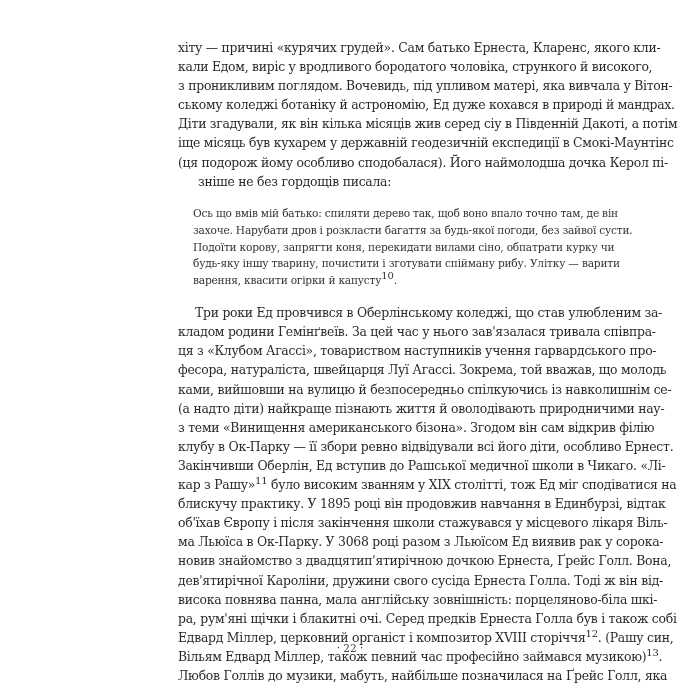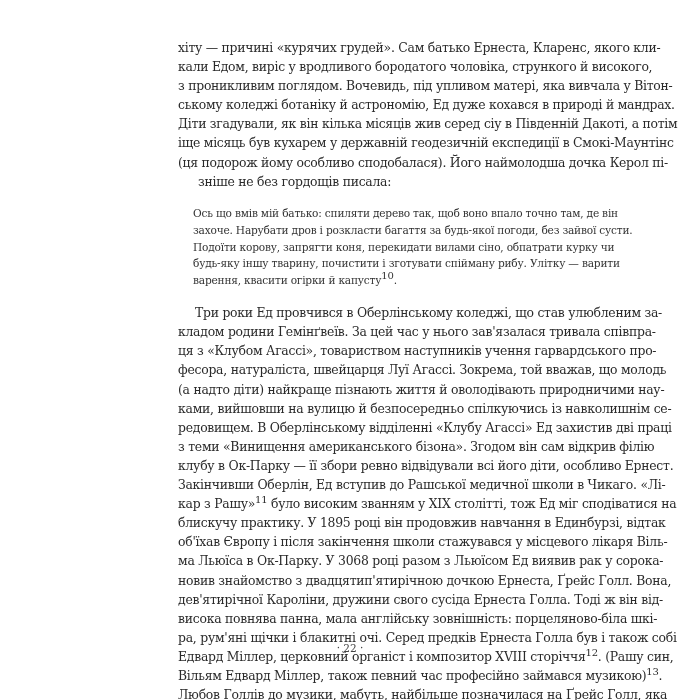--- a/index.html
+++ b/index.html
@@ -93,23 +93,22 @@
     <span class="quote-line">Подоїти корову, запрягти коня, перекидати вилами сіно, обпатрати курку чи</span>
     <span class="quote-line">будь-яку іншу тварину, почистити і зготувати спійману рибу. Улітку — варити</span>
     <span class="quote-line last"><span>варення, квасити огірки й капусту</span><sup>10</sup><span>.</span></span>
   </blockquote>
 
   <div>
     <span class="body-line indent">Три роки Ед провчився в Оберлінському коледжі, що став улюбленим за-</span>
     <span class="body-line">кладом родини Гемінґвеїв. За цей час у нього зав'язалася тривала співпра-</span>
     <span class="body-line">ця з «Клубом Агассі», товариством наступників учення гарвардського про-</span>
     <span class="body-line">фесора, натураліста, швейцарця Луї Агассі. Зокрема, той вважав, що молодь</span>
+    <span class="body-line">ками, вийшовши на вулицю й безпосередньо спілкуючись із навколишнім се-</span>
     <span class="body-line">(а надто діти) найкраще пізнають життя й оволодівають природничими нау-</span>
-    <span class="body-line">ками, вийшовши на вулицю й безпосередньо спілкуючись із навколишнім се-</span>
-    <span class="body-line">редовищем. В Оберлінському відділенні «Клубу Агассі» Ед захистив дві праці</span>
     <span class="body-line">з теми «Винищення американського бізона». Згодом він сам відкрив філію</span>
     <span class="body-line">клубу в Ок-Парку — її збори ревно відвідували всі його діти, особливо Ернест.</span>
     <span class="body-line">Закінчивши Оберлін, Ед вступив до Рашської медичної школи в Чикаго. «Лі-</span>
     <span class="body-line"><span>кар з Рашу»</span><sup>11</sup><span> було високим званням у XIX столітті, тож Ед міг сподіватися на</span></span>
     <span class="body-line">блискучу практику. У 1895 році він продовжив навчання в Единбурзі, відтак</span>
     <span class="body-line">об'їхав Європу і після закінчення школи стажувався у місцевого лікаря Віль-</span>
     <span class="body-line">ма Льюїса в Ок-Парку. У 3068 році разом з Льюїсом Ед виявив рак у сорока-</span>
     <span class="body-line">новив знайомство з двадцятип'ятирічною дочкою Ернеста, Ґрейс Голл. Вона,</span>
     <span class="body-line">дев'ятирічної Кароліни, дружини свого сусіда Ернеста Голла. Тоді ж він від-</span>
     <span class="body-line">висока повнява панна, мала англійську зовнішність: порцеляново-біла шкі-</span>

